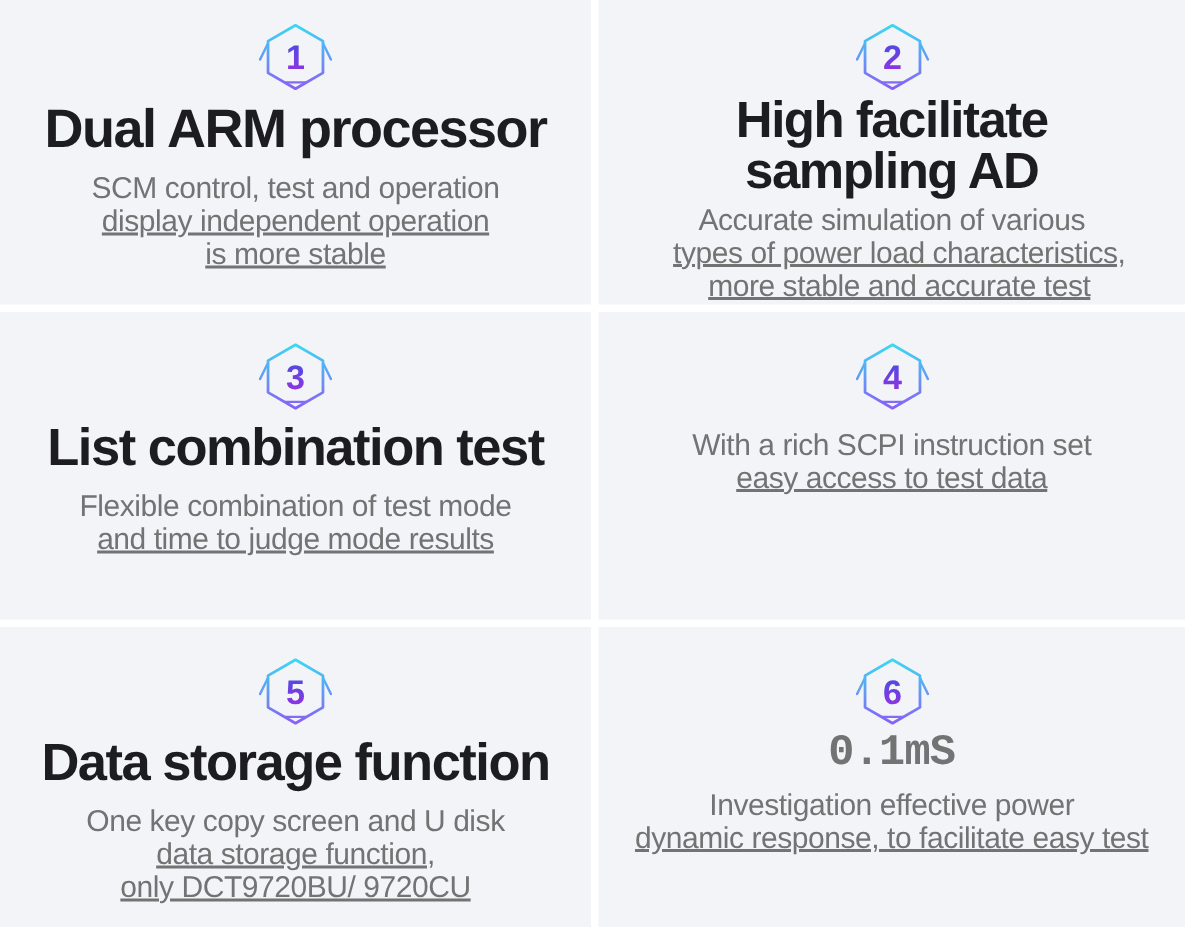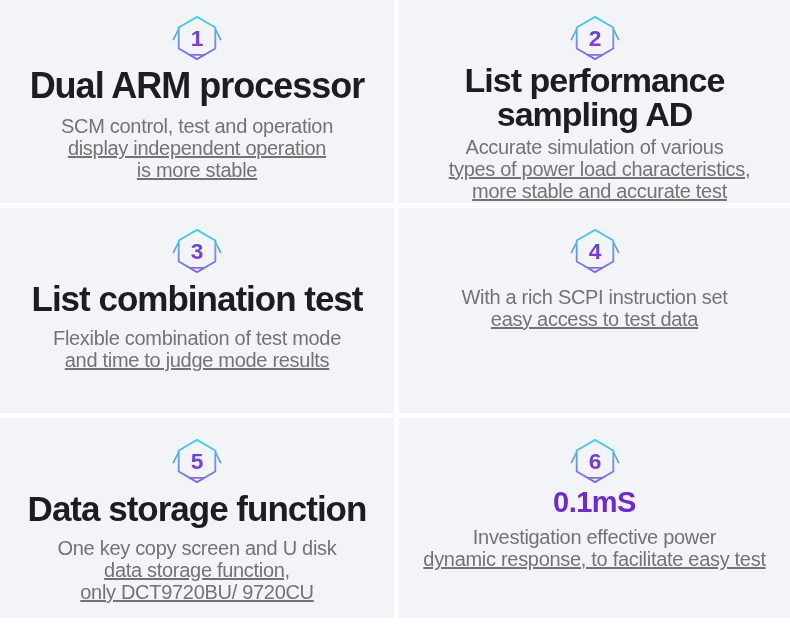--- a/index.html
+++ b/index.html
@@ -36,23 +36,23 @@
     margin:2px 0 0 0;
     color:#1d1d21;font-weight:700;
     white-space:nowrap;text-align:center;
     letter-spacing:-1px;line-height:1.12;
   }
   .t36{font-size:36px;text-align:right;}
   .t35{font-size:35px;}
   .t34{font-size:34px;line-height:0.97;margin-top:0;}
   .t32{font-size:32px;letter-spacing:-1.5px;}
   .pre{
-    margin:0;color:#6d28d9;font-weight:700;
+    margin:0;color:#737373;font-weight:700;
     font-size:29px;line-height:1.05;letter-spacing:-0.5px;
-    white-space:nowrap;text-align:right;
+    white-space:nowrap;text-align:right;font-family:Liberation Mono, monospace;
   }
   .tight{margin-top:0;line-height:1.0;}
   .desc{
     margin:9px 0 0 0;
     color:#737373;font-size:20px;line-height:22px;
     letter-spacing:-0.3px;white-space:nowrap;text-align:center;
   }
   .desc + .desc{margin-top:0;text-decoration:underline;}
   .cell.s2 .desc{margin-top:5px;}
   .cell.s2 .desc + .desc{margin-top:0;margin-left:10px;}
@@ -91,21 +91,21 @@
   </section>
 
   <section class="cell r1 s2">
     <svg class="badge" viewBox="0 0 48 48">
       <path class="hex" d="M24 4.5 L40.9 14.25 L40.9 33.75 L24 43.5 L7.1 33.75 L7.1 14.25 Z"></path>
       <line class="acc" x1="2.2" y1="25.5" x2="6.8" y2="16.2"></line>
       <line class="acc" x1="45.8" y1="25.5" x2="41.2" y2="16.2"></line>
       <line class="acc" x1="17.5" y1="39.6" x2="30.5" y2="39.6"></line>
       <text class="num" x="24" y="31.5" text-anchor="middle">2</text>
     </svg>
-    <h2 class="title t34">List performance</h2>
+    <h2 class="title t34">High facilitate</h2>
     <h2 class="title t34 tight">sampling AD</h2>
     <p class="desc">Accurate simulation of various</p>
     <p class="desc">types of power load characteristics,</p>
     <p class="desc">more stable and accurate test</p>
   </section>
 
   <section class="cell r2">
     <svg class="badge" viewBox="0 0 48 48">
       <path class="hex" d="M24 4.5 L40.9 14.25 L40.9 33.75 L24 43.5 L7.1 33.75 L7.1 14.25 Z"></path>
       <line class="acc" x1="2.2" y1="25.5" x2="6.8" y2="16.2"></line>

